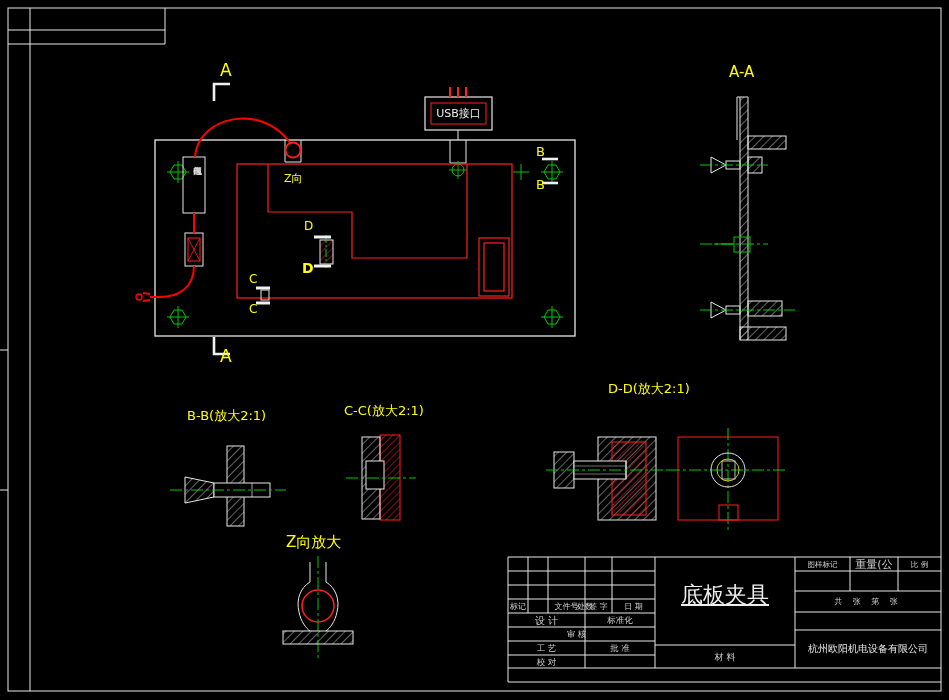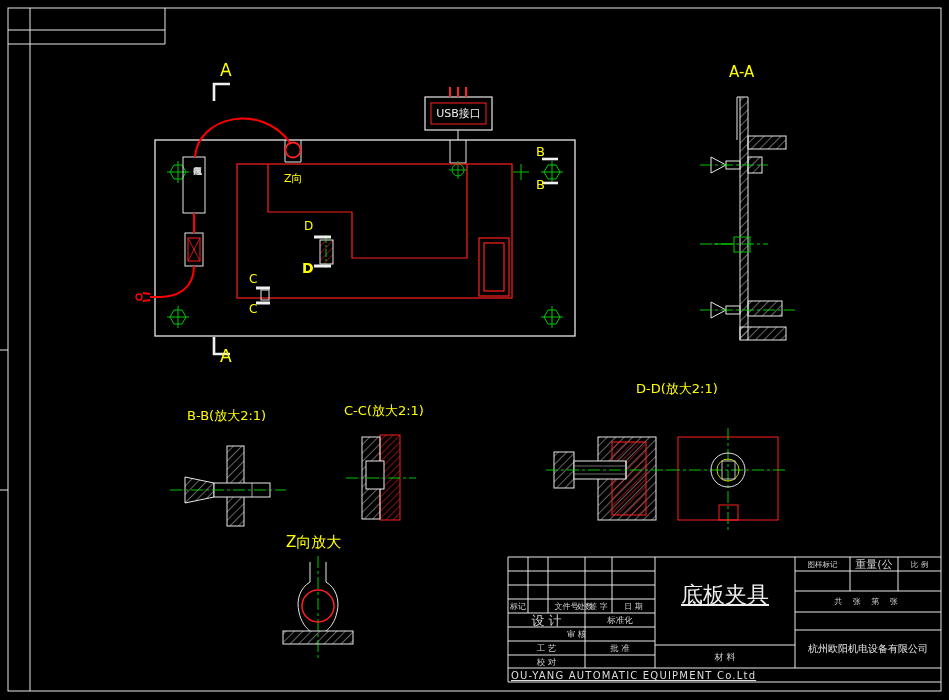--- a/index.html
+++ b/index.html
@@ -238,45 +238,44 @@
 <div class="lbl" style="left:729px;top:63px;font-size:15px;">A-A</div>
 <div class="lbl" style="left:536px;top:144px;font-size:13px;">B</div>
 <div class="lbl" style="left:536px;top:177px;font-size:13px;">B</div>
 <div class="lbl" style="left:249px;top:272px;font-size:12px;">C</div>
 <div class="lbl" style="left:249px;top:302px;font-size:12px;">C</div>
 <div class="lbl" style="left:304px;top:219px;font-size:12px;">D</div>
 <div class="lbl" style="left:302px;top:260px;font-size:14px;font-weight:bold;">D</div>
 <div class="lbl" style="left:284px;top:171px;font-size:11px;">Z向</div>
 <div class="lbl" style="left:187px;top:407px;font-size:13px;">B-B(放大2:1)</div>
 <div class="lbl" style="left:344px;top:402px;font-size:13px;">C-C(放大2:1)</div>
-<div class="lbl" style="left:636px;top:380px;font-size:13px;">D-D(放大2:1)</div>
+<div class="lbl" style="left:608px;top:380px;font-size:13px;">D-D(放大2:1)</div>
 <div class="lbl" style="left:286px;top:533px;font-size:15px;">Z向放大</div>
 
 <div class="usbtxt">USB接口</div>
 <div class="vtext">气压电磁阀</div>
 
 <div class="tb" style="left:655px;top:578px;width:140px;height:34px;line-height:34px;text-align:center;font-size:22px;color:#eeeeee;">底板夹具</div>
 <div class="cell" style="left:655px;top:649px;width:140px;height:16px;line-height:16px;font-size:9px;">材 料</div>
 
 <div class="cell" style="left:508px;top:600px;width:20px;height:13px;line-height:13px;font-size:8px;">标记</div>
 <div class="cell" style="left:528px;top:600px;width:20px;height:13px;line-height:13px;font-size:8px;padding-left:47px;">处数</div>
 <div class="cell" style="left:548px;top:600px;width:37px;height:13px;line-height:13px;font-size:8px;">文件号</div>
 <div class="cell" style="left:585px;top:600px;width:27px;height:13px;line-height:13px;font-size:8px;">签 字</div>
 <div class="cell" style="left:612px;top:600px;width:43px;height:13px;line-height:13px;font-size:8px;">日 期</div>
 
-<div class="cell" style="left:508px;top:614px;width:77px;height:14px;line-height:13px;font-size:13px;">设 计</div>
+<div class="cell" style="left:508px;top:614px;width:77px;height:14px;line-height:13px;font-size:10px;">设 计</div>
 <div class="cell" style="left:585px;top:614px;width:70px;height:13px;line-height:13px;font-size:8.5px;">标准化</div>
 <div class="cell" style="left:538px;top:628px;width:77px;height:13px;line-height:13px;font-size:8.5px;">审 核</div>
 <div class="cell" style="left:585px;top:628px;width:70px;height:13px;line-height:13px;font-size:8.5px;"></div>
 <div class="cell" style="left:508px;top:642px;width:77px;height:13px;line-height:13px;font-size:8.5px;">工 艺</div>
 <div class="cell" style="left:585px;top:642px;width:70px;height:13px;line-height:13px;font-size:8.5px;">批 准</div>
 <div class="cell" style="left:508px;top:656px;width:77px;height:12px;line-height:12px;font-size:8.5px;">校 对</div>
 <div class="cell" style="left:585px;top:656px;width:70px;height:12px;line-height:12px;font-size:8.5px;"></div>
 
 <div class="cell" style="left:795px;top:558px;width:55px;height:13px;line-height:13px;font-size:7.5px;">图样标记</div>
 <div class="cell" style="left:850px;top:558px;width:48px;height:13px;line-height:13px;font-size:11px;">重量(公斤)</div>
 <div class="cell" style="left:898px;top:558px;width:43px;height:13px;line-height:13px;font-size:7.5px;">比 例</div>
 <div class="cell" style="left:795px;top:593px;width:146px;height:17px;line-height:17px;font-size:8px;letter-spacing:4px;">共 张 第 张</div>
 
 <div class="cell" style="left:795px;top:630px;width:146px;height:38px;line-height:38px;font-size:10px;color:#e8e8e8;">杭州欧阳机电设备有限公司</div>
-<div class="tb" style="left:511px;top:670px;font-size:10px;letter-spacing:1.2px;color:#dddddd;">OU-YANG AUTOMATIC EQUIPMENT Co.Ltd</div>
 
 </div>
 
 </body></html>

